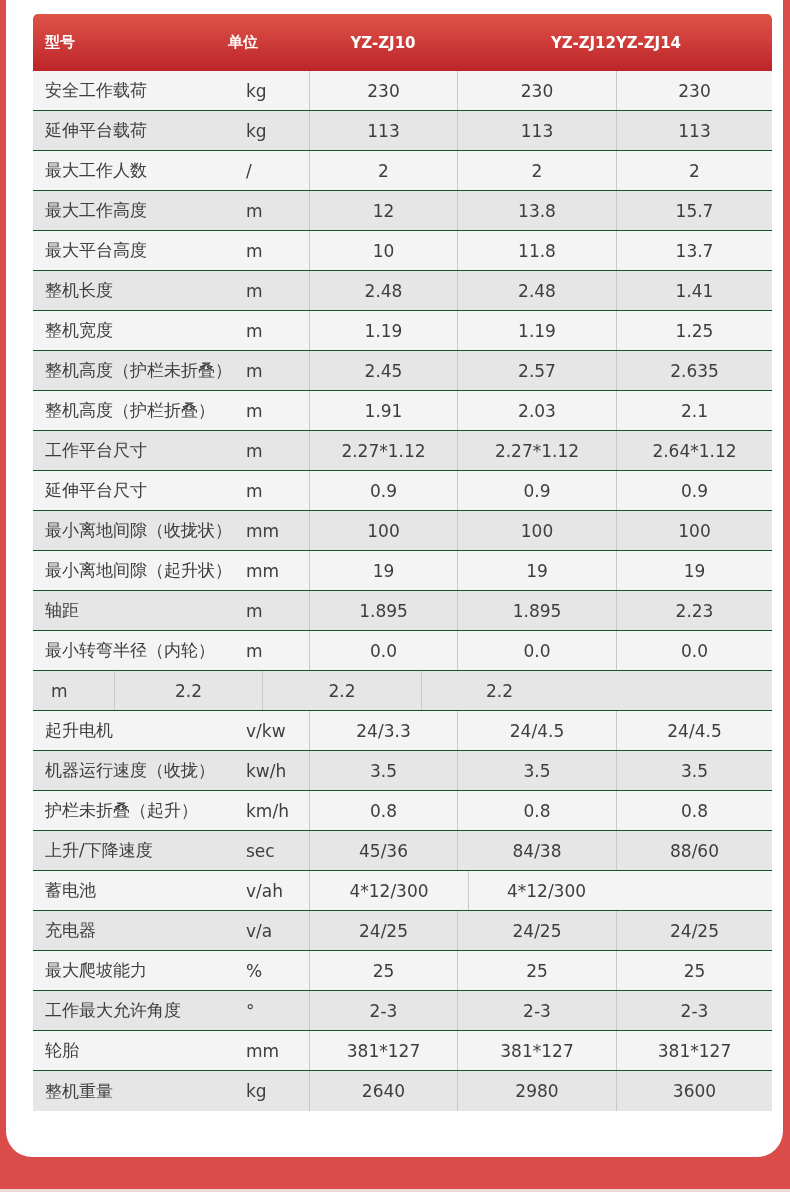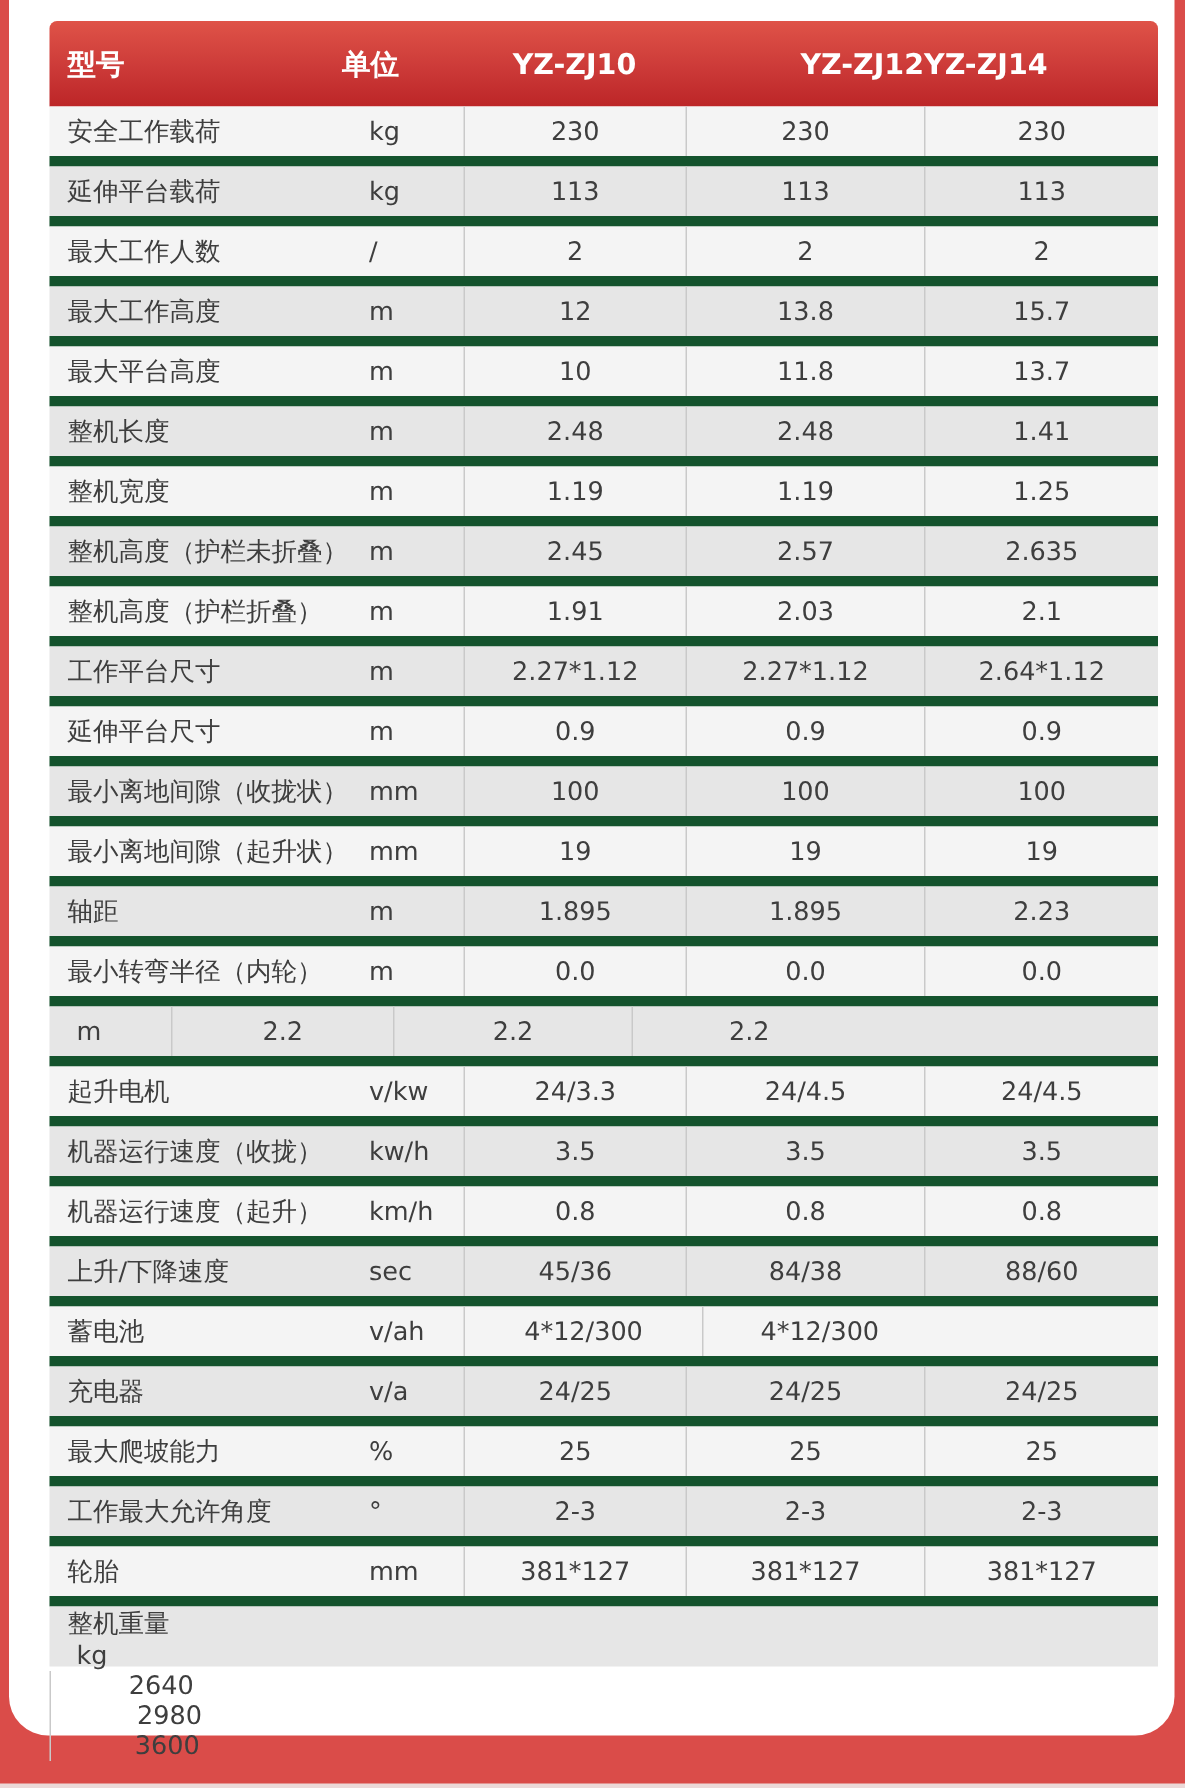--- a/index.html
+++ b/index.html
@@ -17,38 +17,38 @@
   }
   .spec-table {
     margin: 14px 0 0 27px;
     width: 739px;
   }
   .thead {
     display: flex; align-items: center;
     height: 57px;
     background: linear-gradient(180deg, #df5348 0%, #cc3a38 55%, #bc2527 100%);
     border-radius: 5px 5px 0 0;
-    color: #ffffff; font-weight: bold; font-size: 19px;
+    color: #ffffff; font-weight: bold; font-size: 15px;
     white-space: nowrap;
   }
   .hc { box-sizing: border-box; }
   .hc0 { width: 195px; padding-left: 12px; }
   .hc1 { width: 81px; }
   .hc2 { width: 148px; text-align: center; }
   .hc3 { width: 159px; text-align: right; }
   .hc4 { width: 156px; text-align: left; }
 
   .row {
     display: flex; align-items: stretch;
     height: 40px; box-sizing: border-box;
     font-size: 17px; color: #3e3e3e;
-    border-bottom: 7px solid #14532d;
+    border-bottom: 1px solid #14532d;
     white-space: nowrap;
   }
-  .row:last-child { border-bottom: none; flex-direction: column; }
+  .row:last-child { border-bottom: none; }
   .row:nth-child(odd)  { background: #f4f4f4; }
   .row:nth-child(even) { background: #e6e6e6; }
 
   .cell { box-sizing: border-box; display: flex; align-items: center; }
   .c-label { width: 195px; padding-left: 12px; overflow: visible; }
   .c-unit  { width: 81px;  padding-left: 18px; }
   .c-val   {
     border-left: 1px solid #c9c9c9;
     justify-content: center; text-align: center;
   }
@@ -194,21 +194,21 @@
           <div class="cell c-val v2">24/4.5</div>
         </div>
         <div class="row">
           <div class="cell c-label">机器运行速度（收拢）</div>
           <div class="cell c-unit">kw/h</div>
           <div class="cell c-val v0">3.5</div>
           <div class="cell c-val v1">3.5</div>
           <div class="cell c-val v2">3.5</div>
         </div>
         <div class="row">
-          <div class="cell c-label">机器运行速度（起升）</div>
+          <div class="cell c-label">护栏未折叠（起升）</div>
           <div class="cell c-unit">km/h</div>
           <div class="cell c-val v0">0.8</div>
           <div class="cell c-val v1">0.8</div>
           <div class="cell c-val v2">0.8</div>
         </div>
         <div class="row">
           <div class="cell c-label">上升/下降速度</div>
           <div class="cell c-unit">sec</div>
           <div class="cell c-val v0">45/36</div>
           <div class="cell c-val v1">84/38</div>

